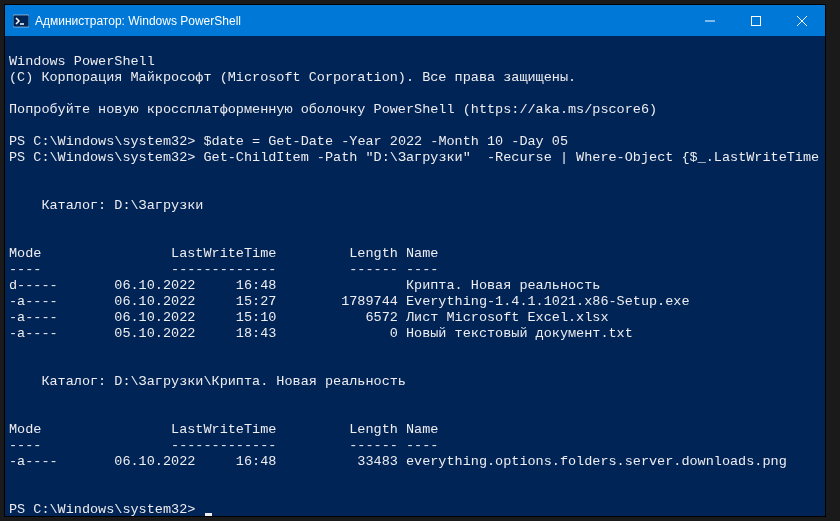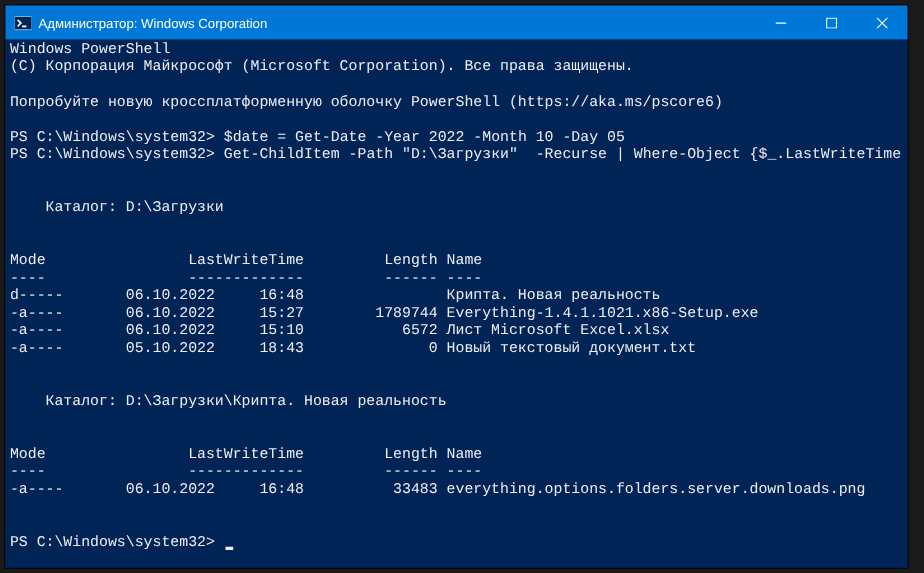--- a/index.html
+++ b/index.html
@@ -57,21 +57,21 @@
     .win-btn svg {
       width: 10px;
       height: 10px;
     }
     .terminal {
       flex: 1;
       background: #012456;
       color: #eeedf0;
       font-size: 13.5px;
       line-height: 16px;
-      padding: 2px 4px;
+      padding: 18px 4px;
       white-space: pre;
       overflow: hidden;
       font-family: Consolas, 'Courier New', monospace;
     }
     .prompt-line {
       display: block;
     }
     .cursor {
       display: inline-block;
       width: 7px;
@@ -87,21 +87,21 @@
 
 <div class="window">
   <div class="titlebar">
     <span class="titlebar-icon">
       <svg viewBox="0 0 16 16">
         <rect x="0" y="2" width="16" height="12" rx="1" fill="#012456" stroke="#fff" stroke-width="0.5"></rect>
         <path d="M3 5 L6 8 L3 11" stroke="#fff" stroke-width="1.5" fill="none"></path>
         <line x1="7" y1="11" x2="11" y2="11" stroke="#fff" stroke-width="1.5"></line>
       </svg>
     </span>
-    <span class="titlebar-title">Администратор: Windows Corporation</span>
+    <span class="titlebar-title">Администратор: Windows PowerShell</span>
     <div class="win-controls">
       <div class="win-btn">
         <svg viewBox="0 0 10 10">
             <line x1="0" y1="5" x2="10" y2="5" stroke="#fff" stroke-width="1"></line>
           </svg>
       </div>
       <div class="win-btn">
         <svg viewBox="0 0 10 10">
             <rect x="0.5" y="0.5" width="9" height="9" stroke="#fff" stroke-width="1" fill="none"></rect>
           </svg>

